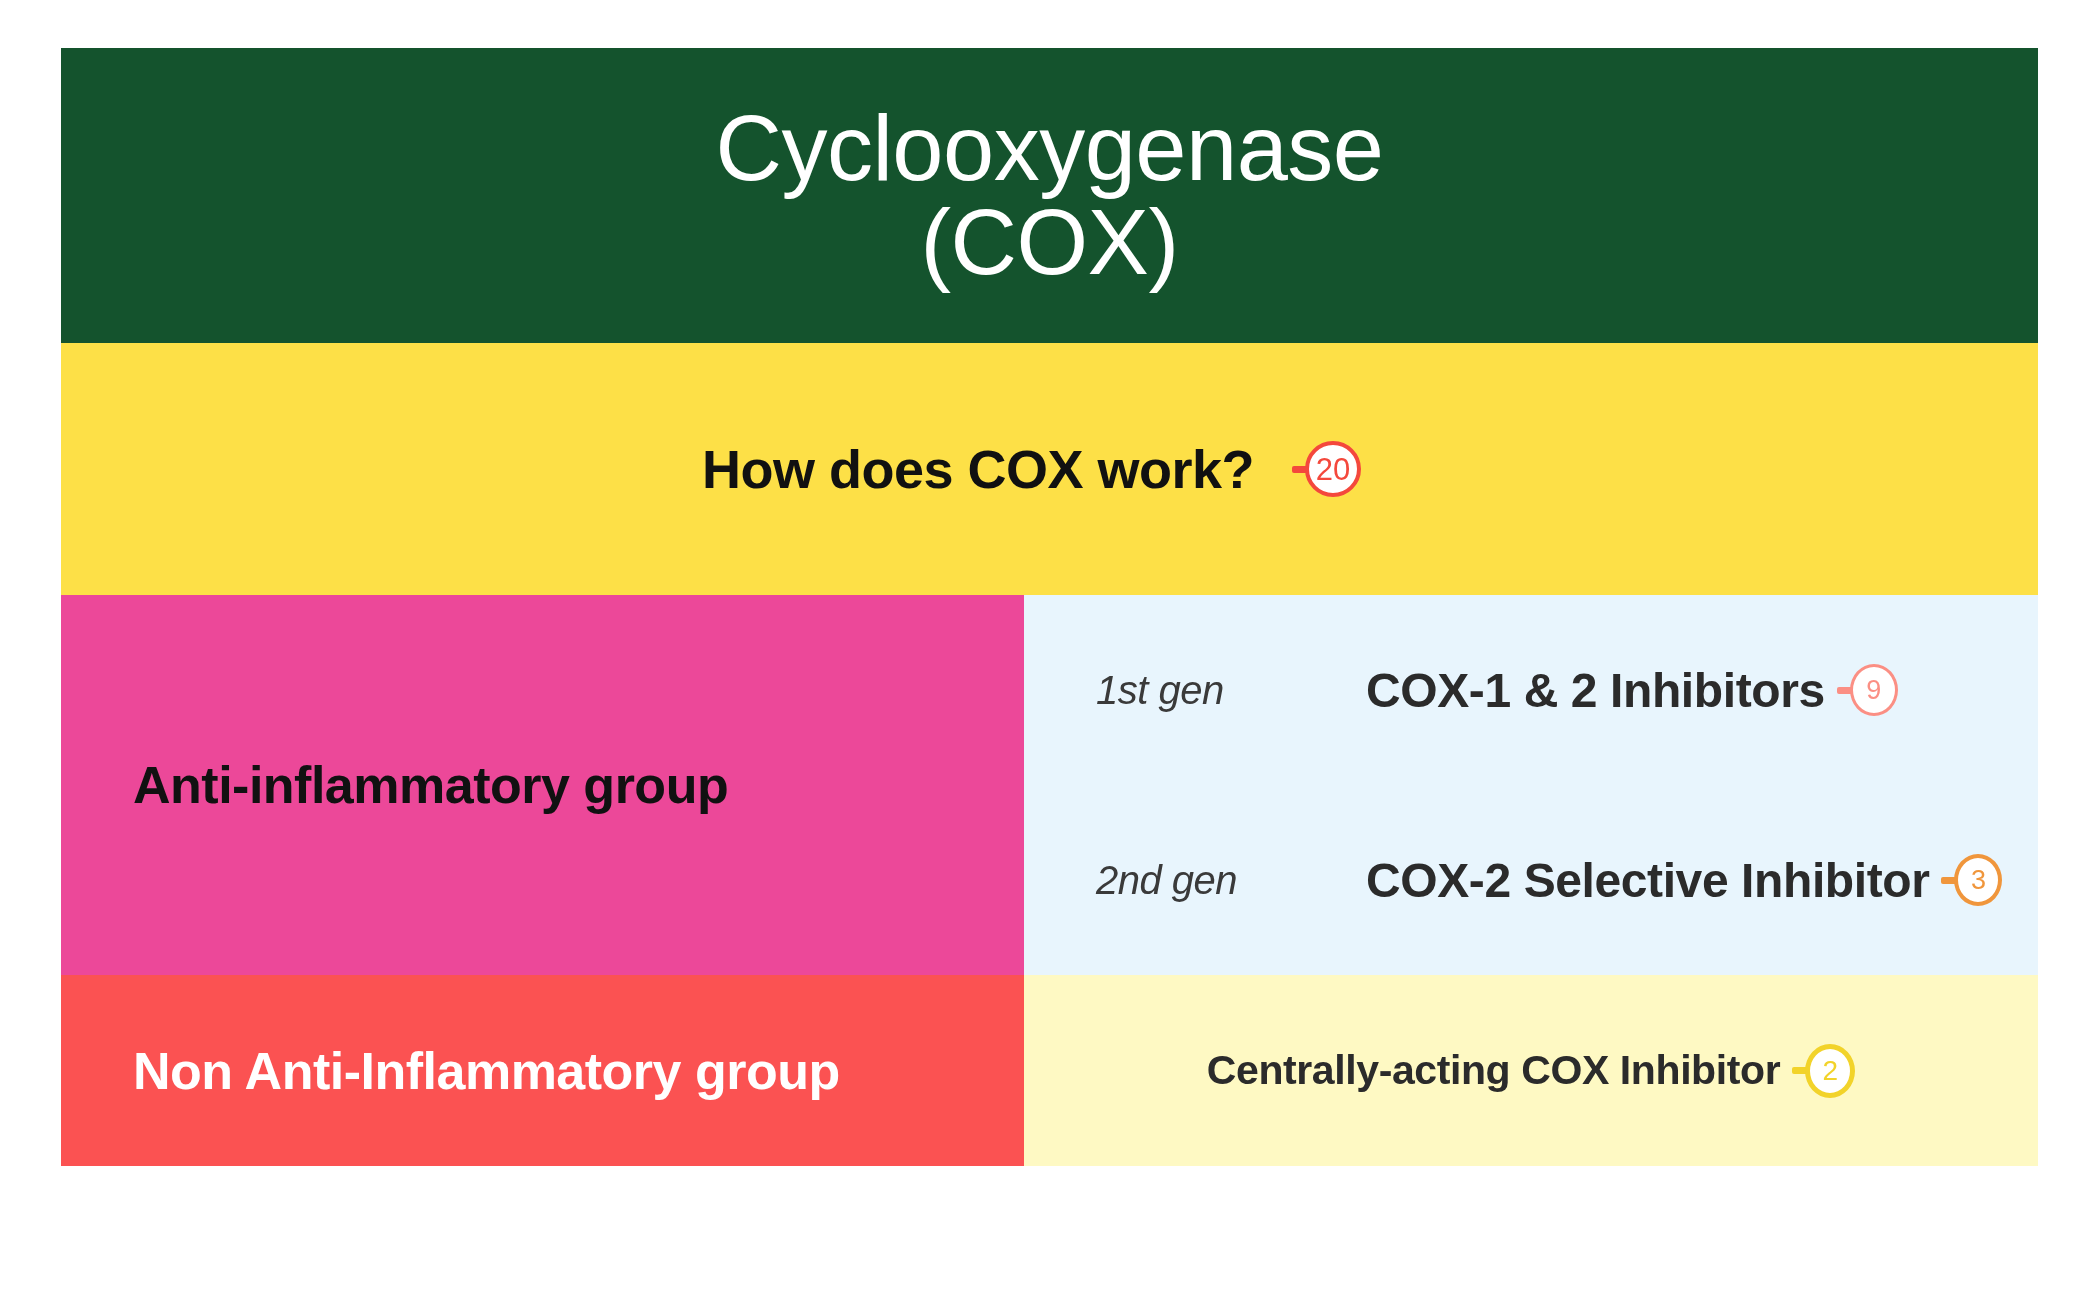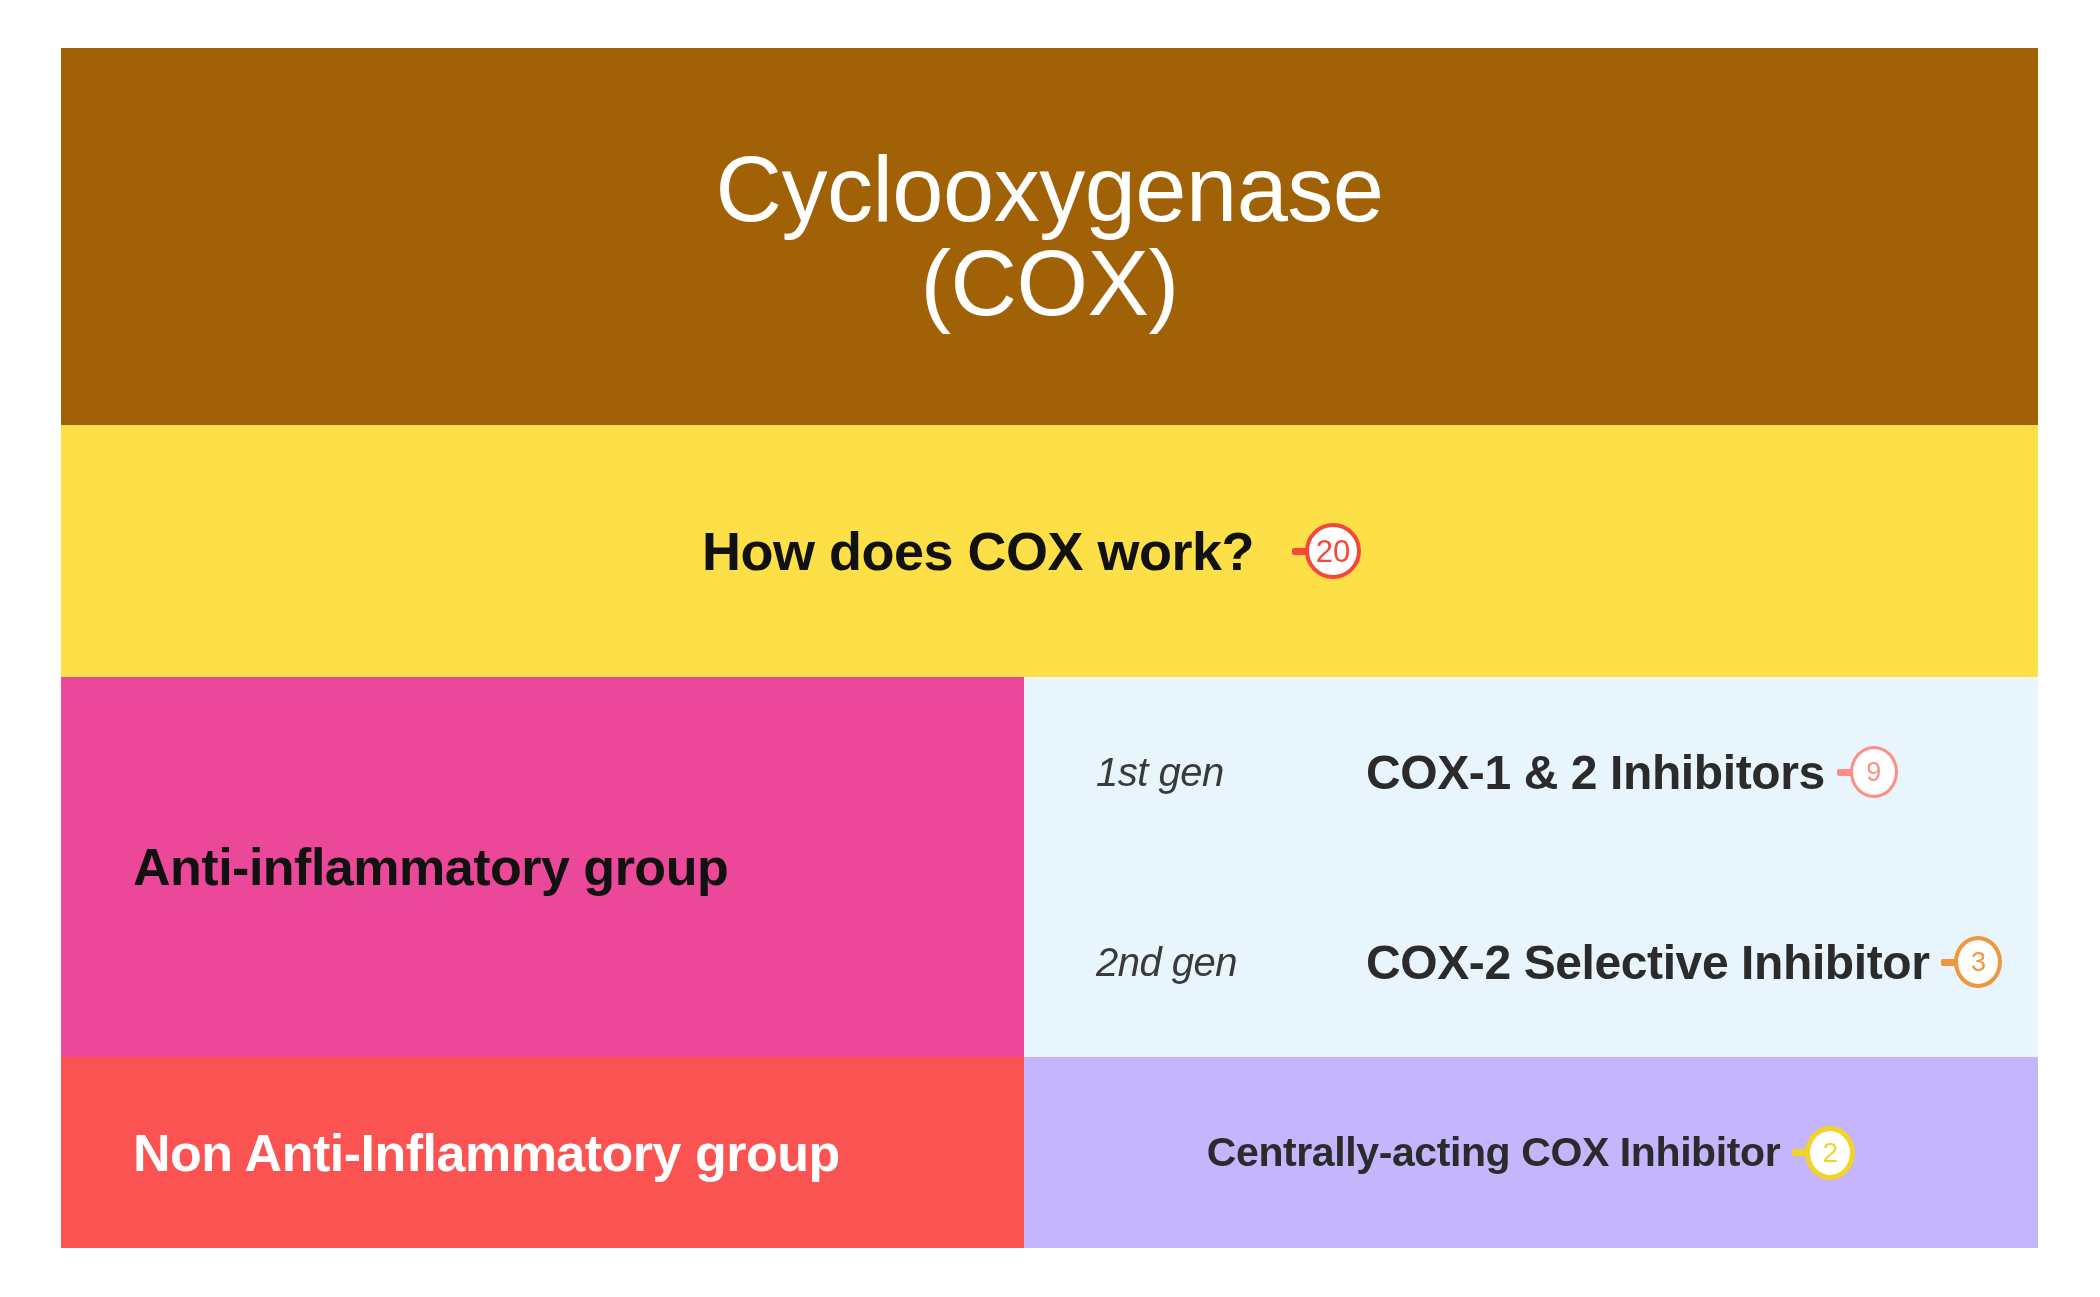--- a/index.html
+++ b/index.html
@@ -21,22 +21,22 @@
     left: 61px;
     top: 48px;
     width: 1977px;
     height: 1200px;
     display: flex;
     flex-direction: column;
   }
 
   
   .title-band {
-    height: 377px;
-    background: #a16207;
+    height: 295px;
+    background: #14532d;
     display: flex;
     align-items: center;
     justify-content: center;
     flex: none;
   }
   .title-text {
     color: #ffffff;
     font-size: 92px;
     line-height: 1.02;
     font-weight: 400;
@@ -146,21 +146,21 @@
     flex: 1 1 auto;
     display: flex;
     flex-direction: column;
     justify-content: center;
     box-sizing: border-box;
   }
 
   .cell-left.cyan { background: #ec4899; padding-left: 72px; }
   .cell-left.red  { background: #FB5252; padding-left: 72px; }
   .cell-right.lightblue { background: #E8F5FD; }
-  .cell-right.lightpink { background: #c4b5fd; }
+  .cell-right.lightpink { background: #fef9c3; }
 
   .group-label {
     font-size: 52px;
     font-weight: 600;
     letter-spacing: -0.5px;
   }
   .group-label.dark  { color: #111111; }
   .group-label.light { color: #ffffff; }
 
   

